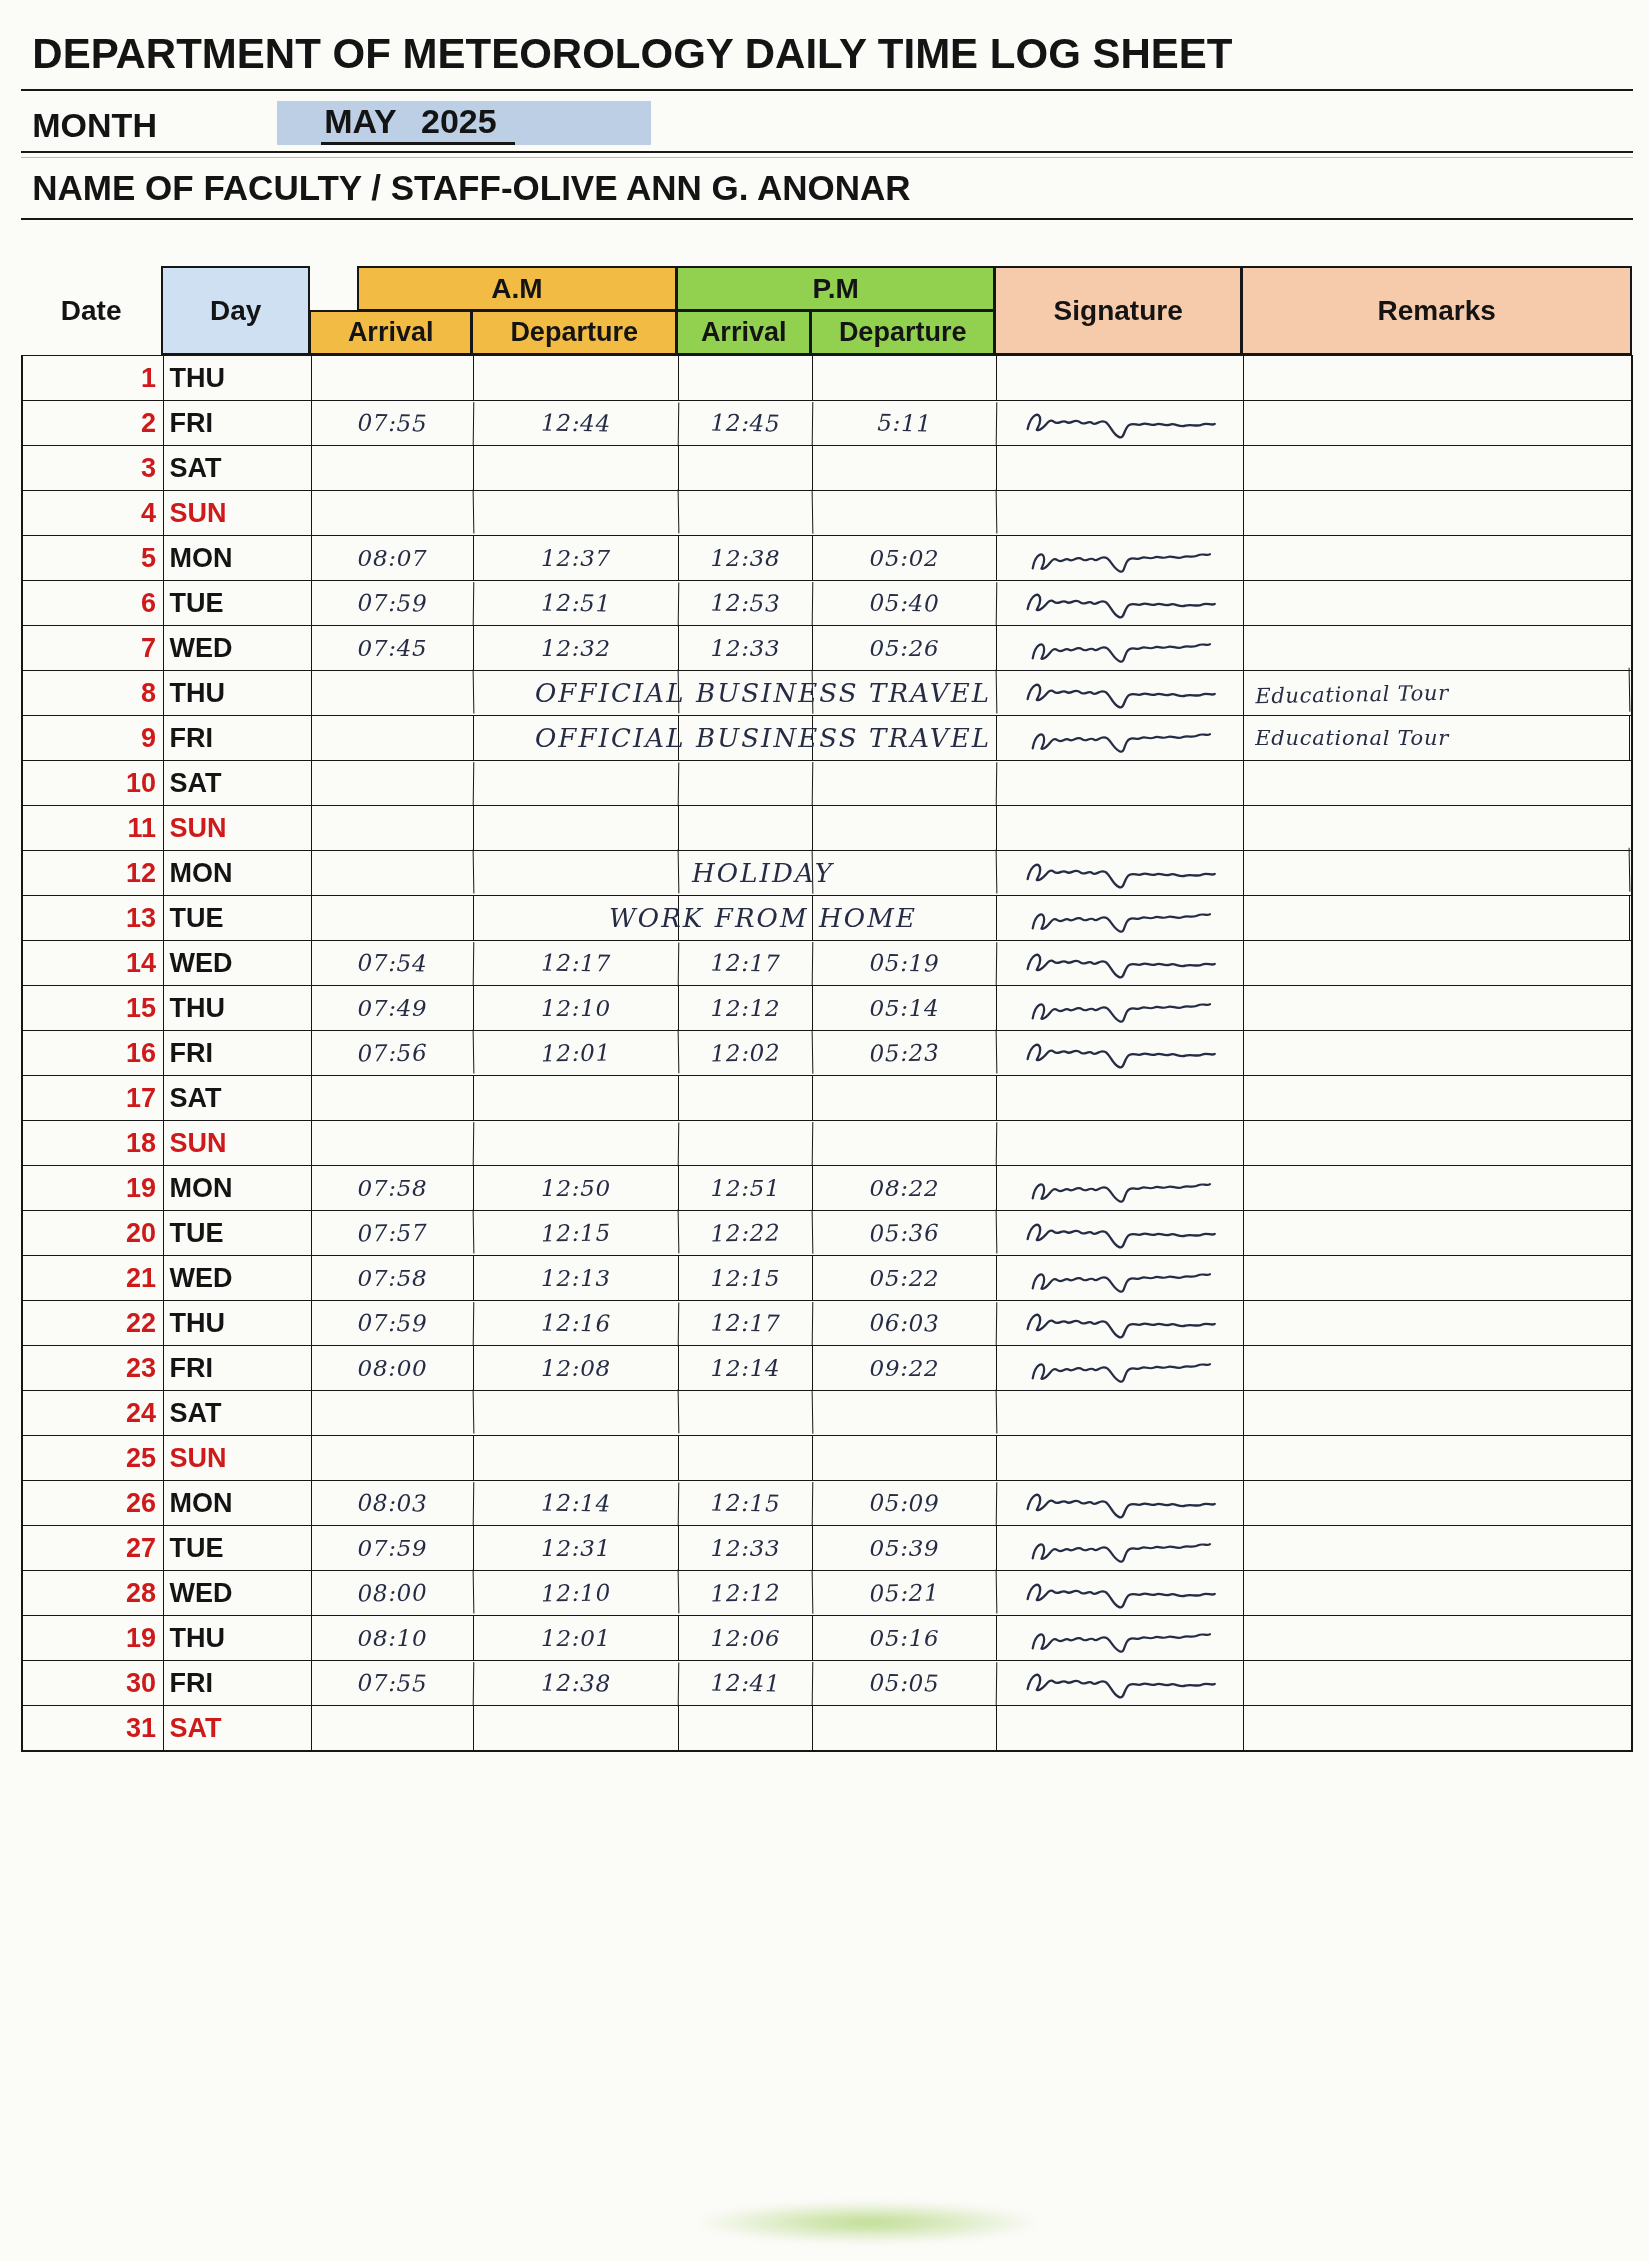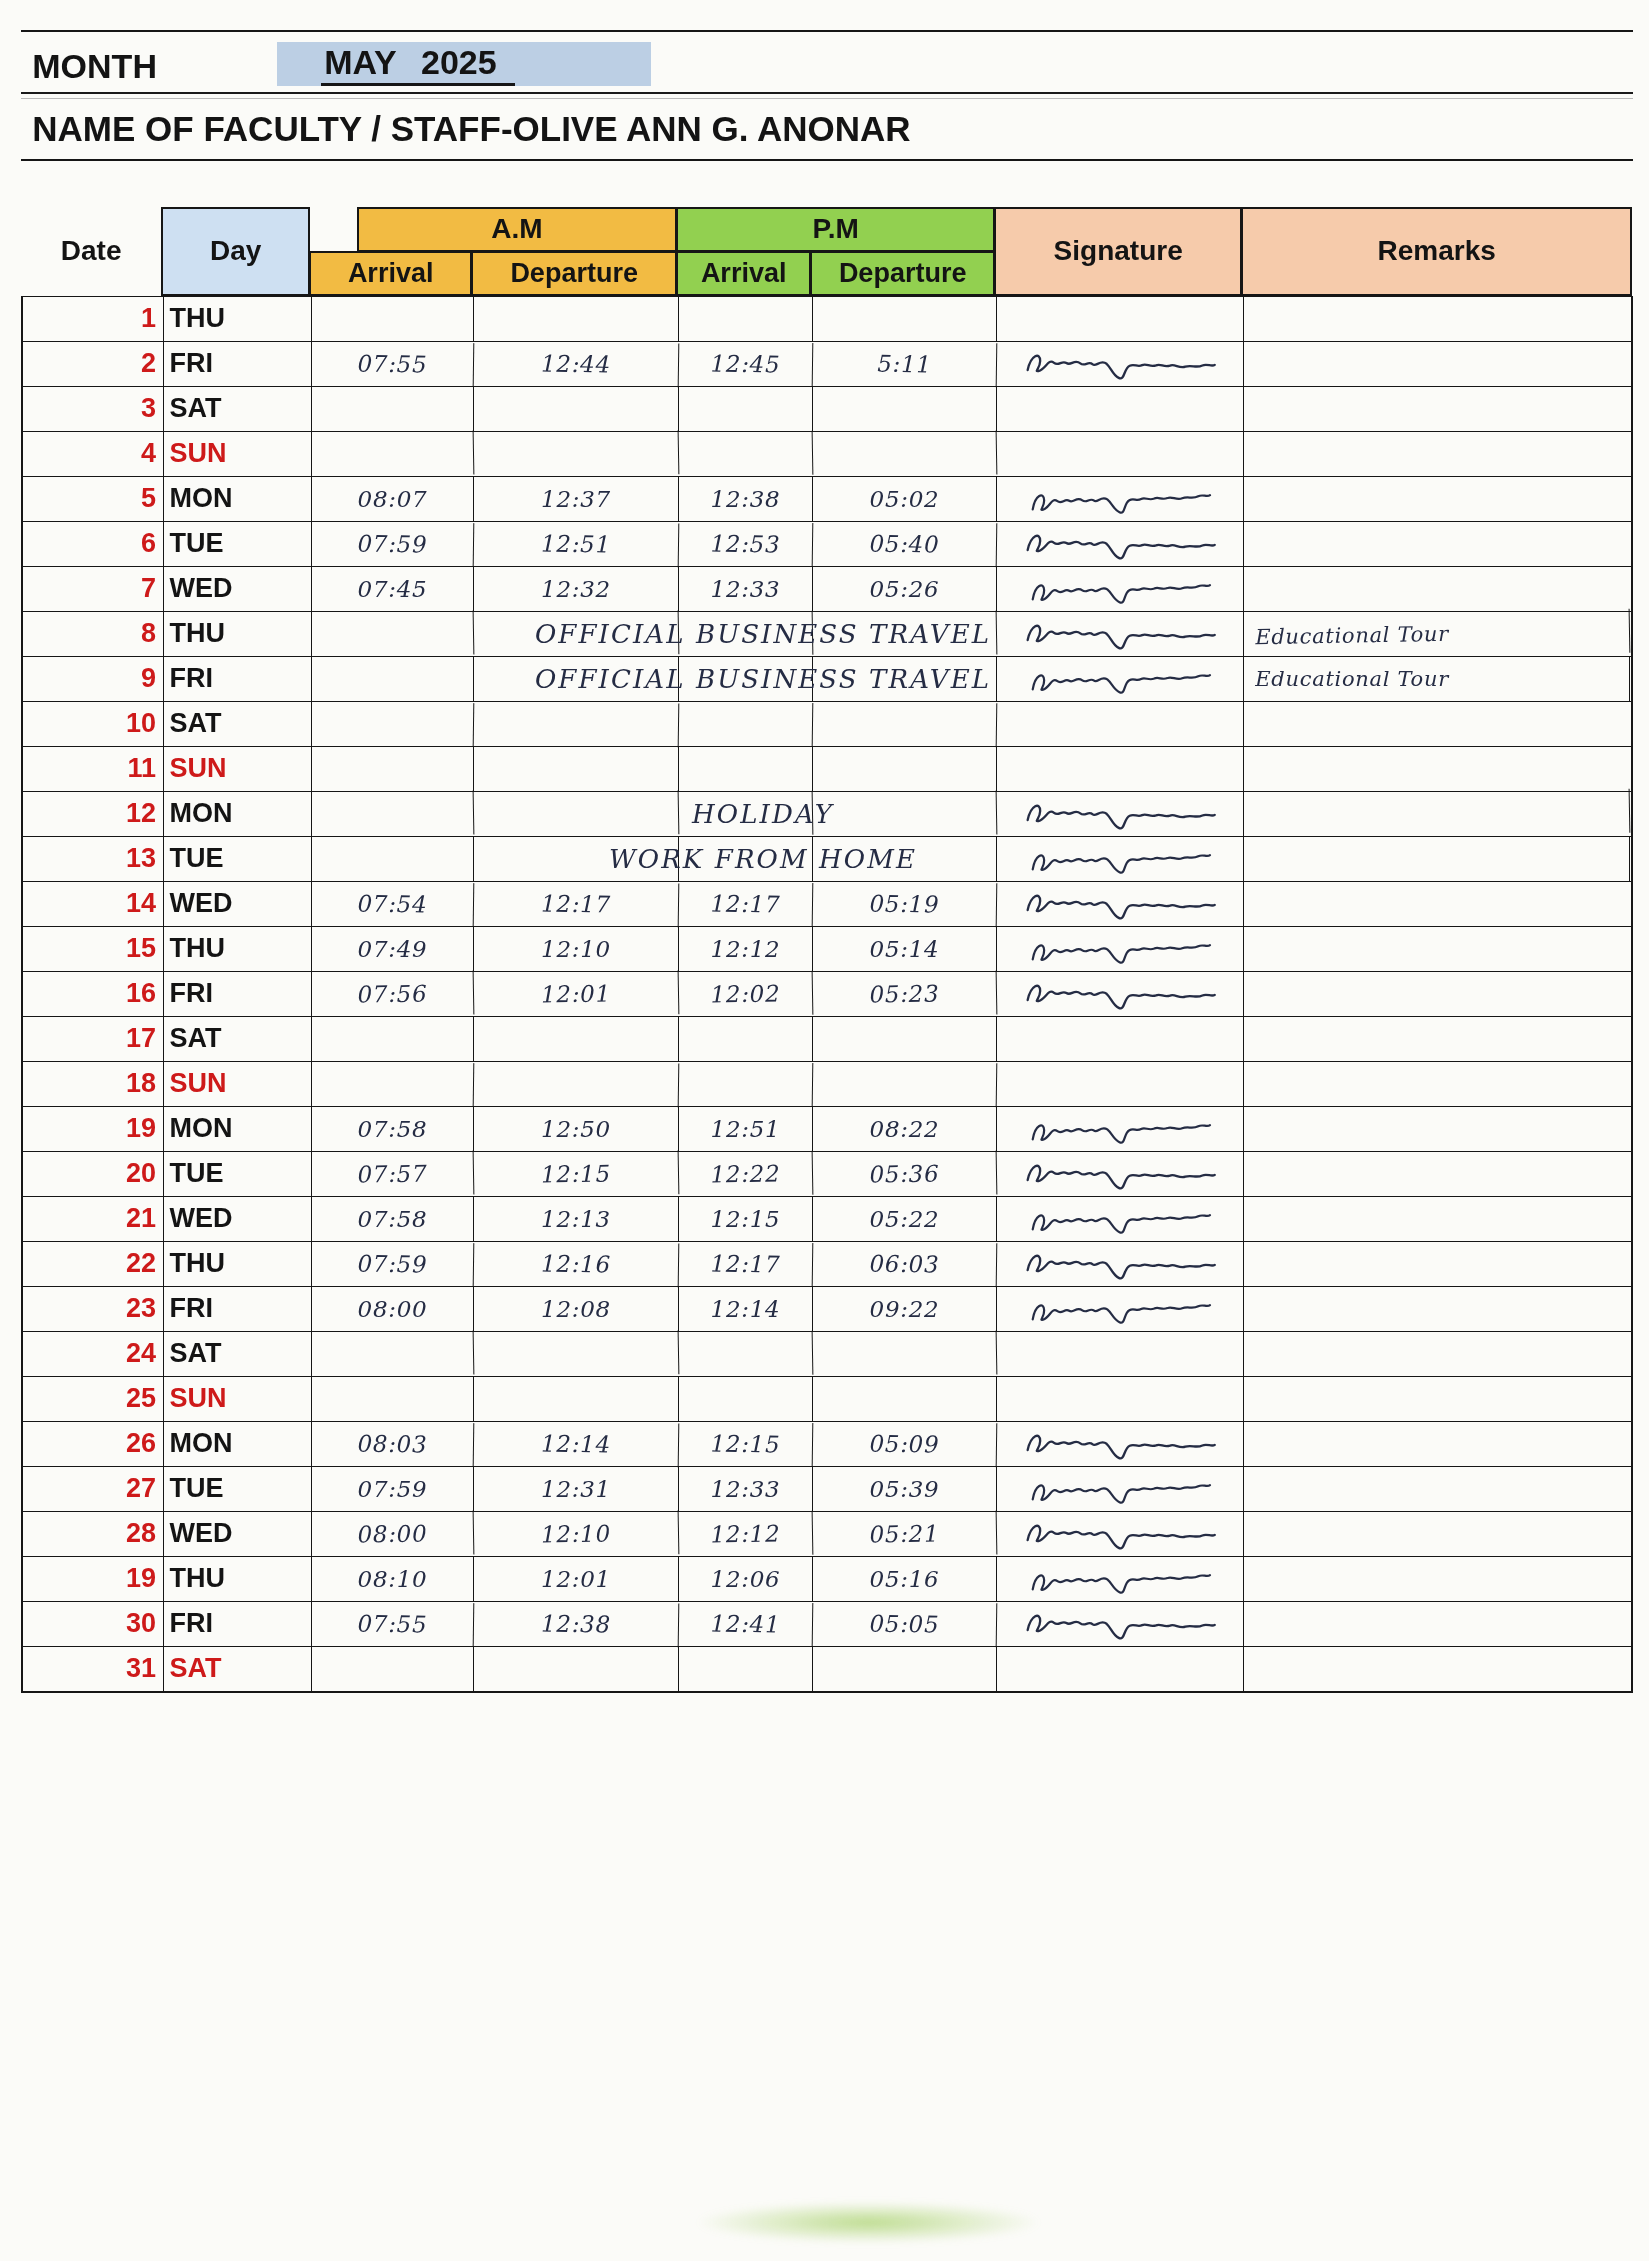--- a/index.html
+++ b/index.html
@@ -110,20 +110,21 @@
     position:absolute;left:699px;top:2202px;width:339px;height:41px;
     background:radial-gradient(ellipse at center, rgba(140,195,60,0.55), rgba(140,195,60,0) 72%);
     filter:blur(3.5px);
   }
 </style>
 </head>
 <body>
 
 <div class="sheet">
 
+  <div class="title">DEPARTMENT OF METEOROLOGY DAILY TIME LOG SHEET</div>
   <div class="rule rule-title"></div>
 
   <div class="month-row">
     <span class="month-label">MONTH</span>
     <span class="month-highlight">
       <span class="month-value">MAY 2025</span>
     </span>
   </div>
   <div class="rule rule-month"></div>
 

